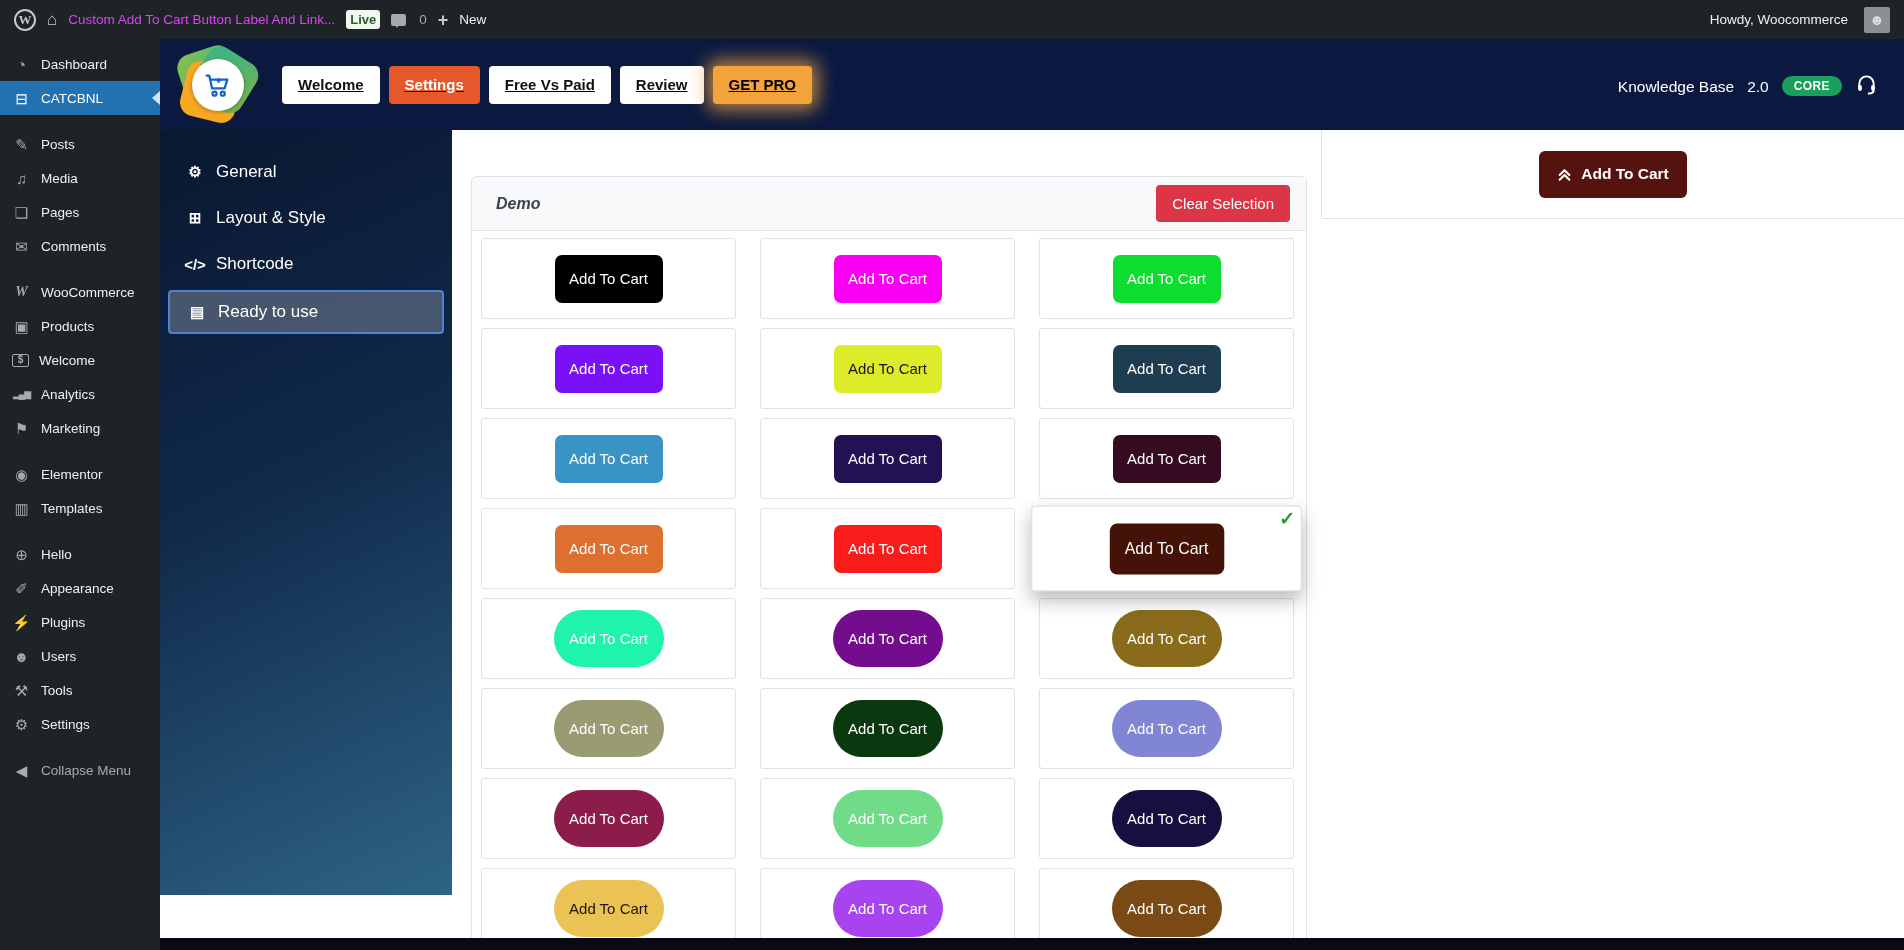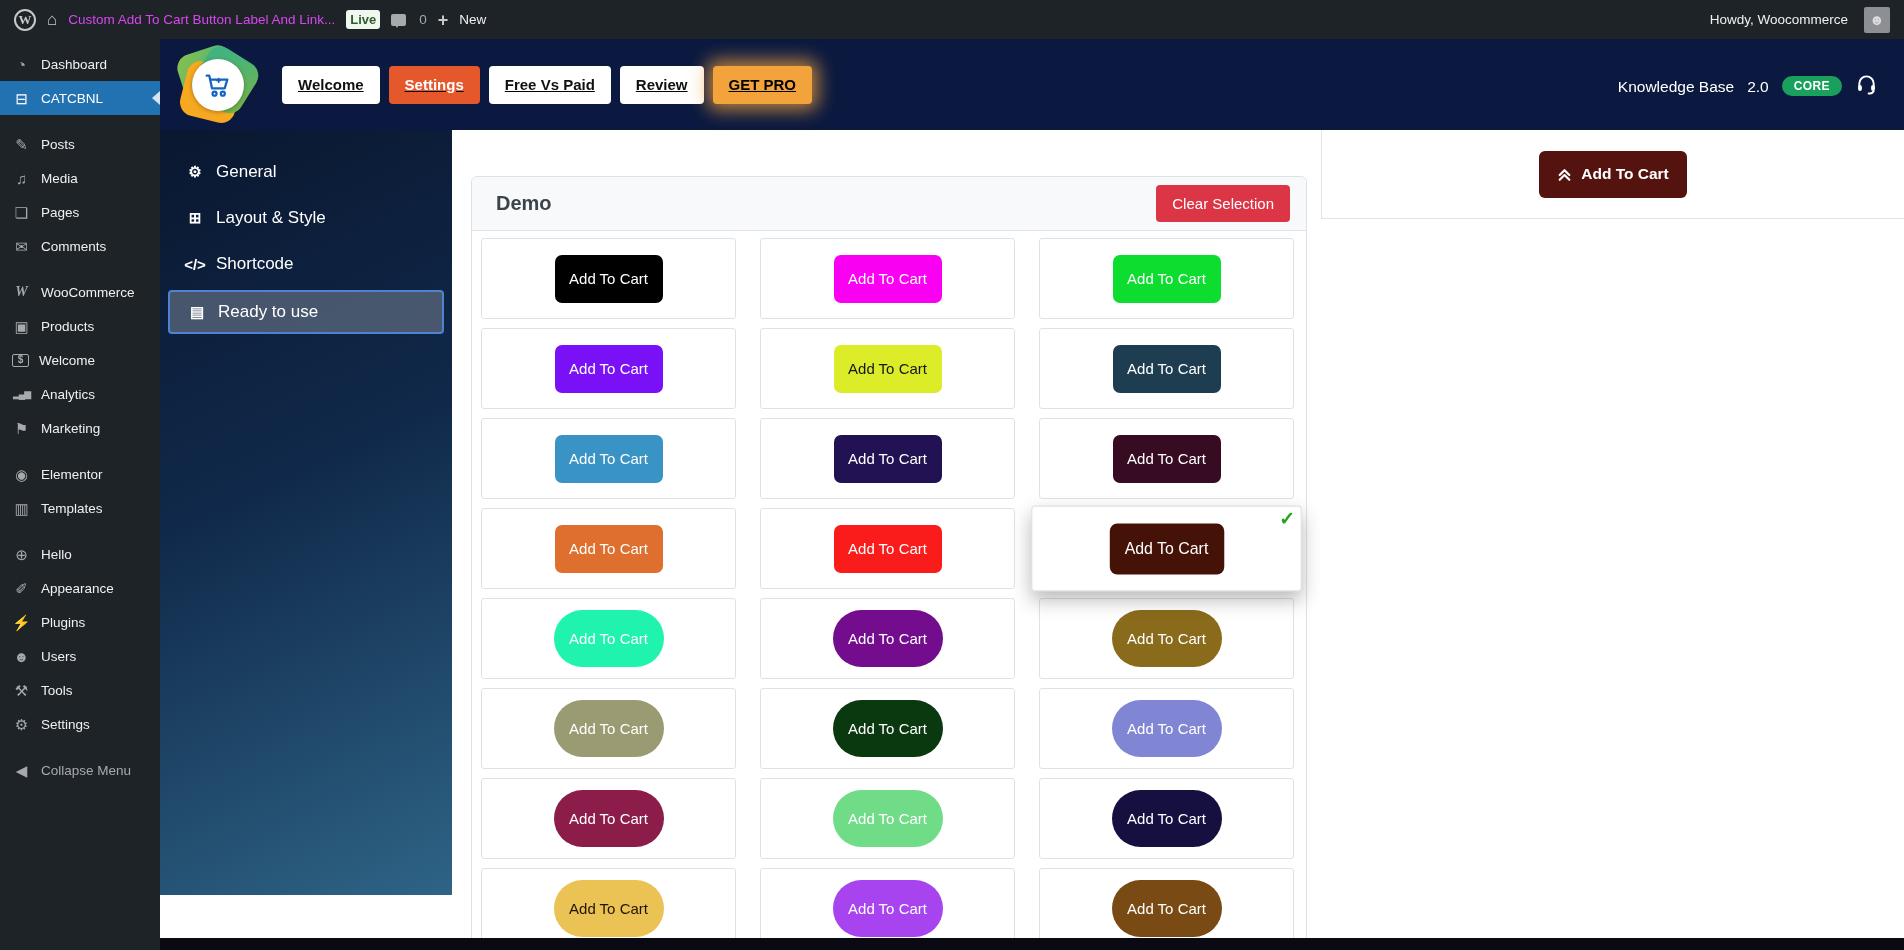--- a/index.html
+++ b/index.html
@@ -84,21 +84,21 @@
     display:flex; align-items:center; justify-content:center; z-index:4; }
   .preview-btn { background:#551310; color:#fff; border-radius:6px; height:47px; padding:0 18px;
     display:flex; align-items:center; gap:9px; font-size:15.5px; font-weight:600; cursor:pointer; }
 
   
   .demo-panel { position:absolute; left:311px; top:137px; width:836px; height:774px; background:#fff;
     border:1px solid #dee2e6; border-radius:6px 6px 0 0; z-index:2; }
   .demo-header { height:54px; background:#f8f9fa; border-bottom:1px solid #dee2e6;
     display:flex; align-items:center; justify-content:space-between; padding:0 16px 0 24px;
     border-radius:6px 6px 0 0; }
-  .demo-title { font-size:20px; font-weight:bold; color:#3c434a; }
+  .demo-title { font-size:16px; font-weight:bold; color:#3c434a;font-style:italic; }
   .clear-btn { background:#dc3545; color:#fff; border-radius:4px; height:37px; padding:0 16px;
     font-size:15px; display:flex; align-items:center; cursor:pointer; }
   .demo-grid { display:grid; grid-template-columns:repeat(3,255px); gap:9px 24px; padding:7px 14px 0 9px; }
   .demo-card { height:81px; background:#fff; border:1px solid #dee2e6; border-radius:3px;
     display:flex; align-items:center; justify-content:center; position:relative; }
   .demo-card.selected { box-shadow:0 8px 18px rgba(0,0,0,.28); transform:scale(1.06); z-index:3; }
   .check { position:absolute; top:0; right:5px; color:#1ea51e; font-size:18px; font-weight:bold; }
   .demo-btn { display:flex; align-items:center; justify-content:center; font-size:15px; cursor:pointer; }
   .demo-btn.rect { width:108px; height:48px; border-radius:7px; }
   .demo-btn.pill { width:110px; height:57px; border-radius:29px; }

